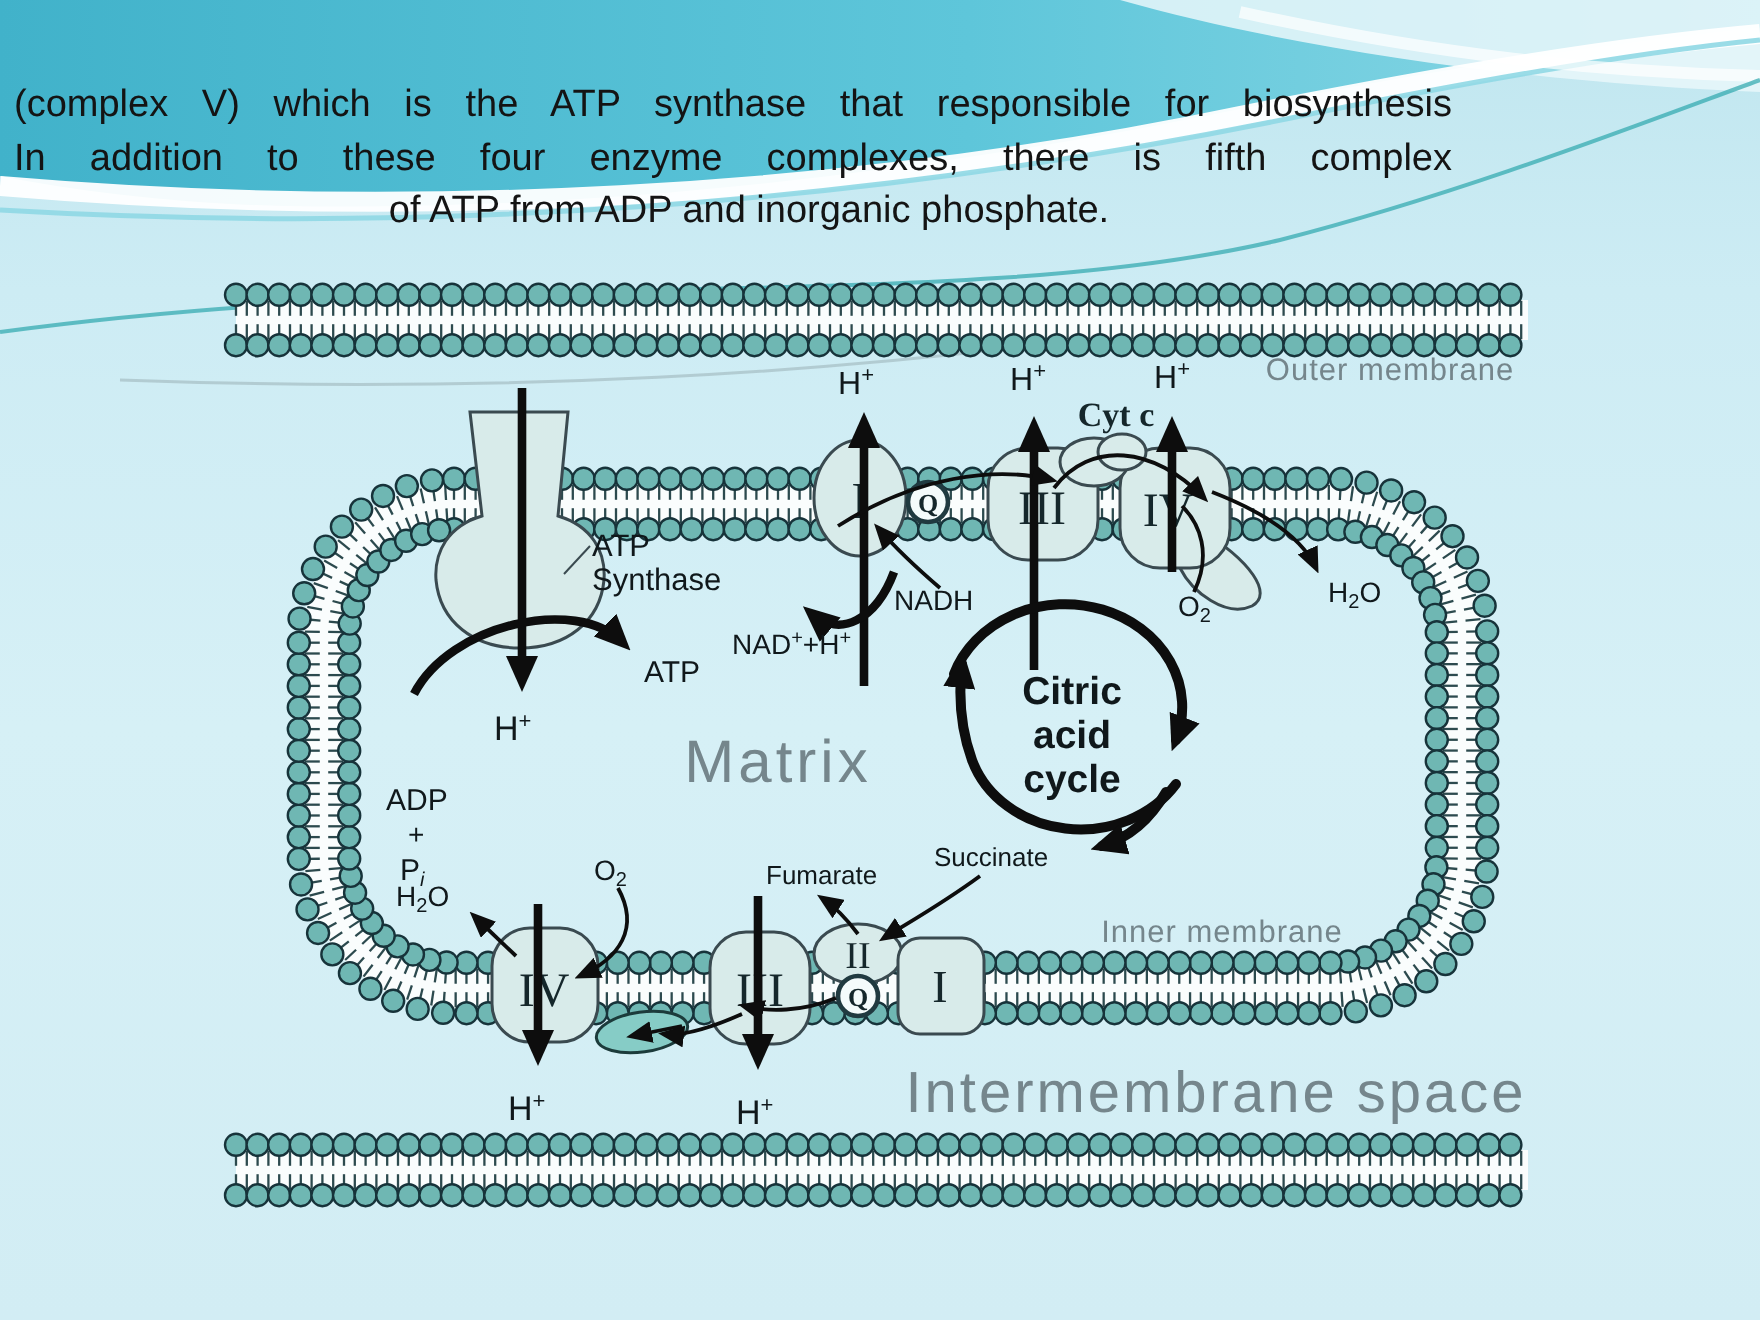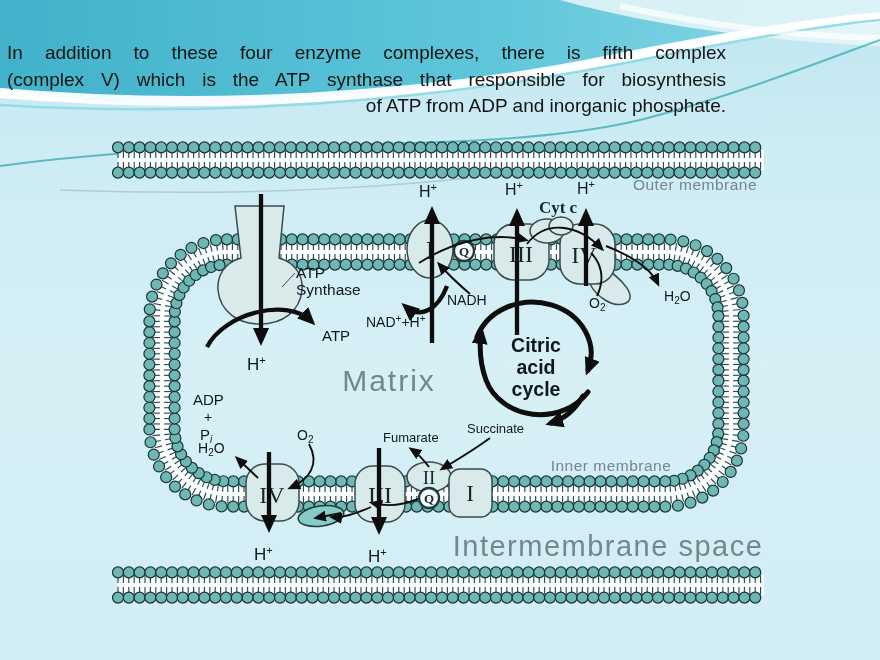--- a/index.html
+++ b/index.html
@@ -4,21 +4,21 @@
 <style>
   html,body{margin:0;padding:0;}
   body{width:880px;height:660px;overflow:hidden;
        background:linear-gradient(180deg,#bfe6ef 0%,#cdecf4 22%,#d6f0f6 55%,#d2edf4 100%);
        font-family:"Liberation Sans",sans-serif;}
   .slide{position:relative;width:880px;height:660px;}
   #scene{position:absolute;left:0;top:0;z-index:1;}
   .para{position:absolute;left:7px;top:40px;width:719px;z-index:2;
         font-size:19px;line-height:26.5px;color:#141414;}
   .jline{text-align:justify;text-align-last:justify;}
-  .lline{text-align:right;margin-left:16px;}
+  .lline{text-align:center;margin-left:16px;}
   svg text{font-family:"Liberation Sans",sans-serif;fill:#10181b;}
   .serif{font-family:"Liberation Serif",serif;fill:#15272b;}
   .gray{fill:#75868c;}
   .cx{fill:#d8ebea;stroke:#3a4a50;stroke-width:1.5;}
   .qc{fill:#f4fbfb;stroke:#203a40;stroke-width:2.3;}
   .thin{fill:none;stroke:#0d0d0d;stroke-width:1.9;}
   .thick{fill:none;stroke:#0d0d0d;stroke-width:4.3;stroke-linecap:butt;}
   .arc{fill:none;stroke:#0d0d0d;stroke-width:5;stroke-linecap:round;}
 </style>
 </head>
@@ -1726,18 +1726,18 @@
 
       <g text-anchor="middle" font-weight="bold">
         <text x="536" y="352" font-size="19.5">Citric</text>
         <text x="536" y="374" font-size="19.5">acid</text>
         <text x="536" y="396" font-size="19.5">cycle</text>
       </g>
     </g>
   </svg>
 
   <div class="para">
+    <div class="jline">(complex V) which is the ATP synthase that responsible for biosynthesis</div>
     <div class="jline">In addition to these four enzyme complexes, there is fifth complex</div>
-    <div class="jline">(complex V) which is the ATP synthase that responsible for biosynthesis</div>
     <div class="lline">of ATP from ADP and inorganic phosphate.</div>
   </div>
 
 </div>
 
 </body></html>

